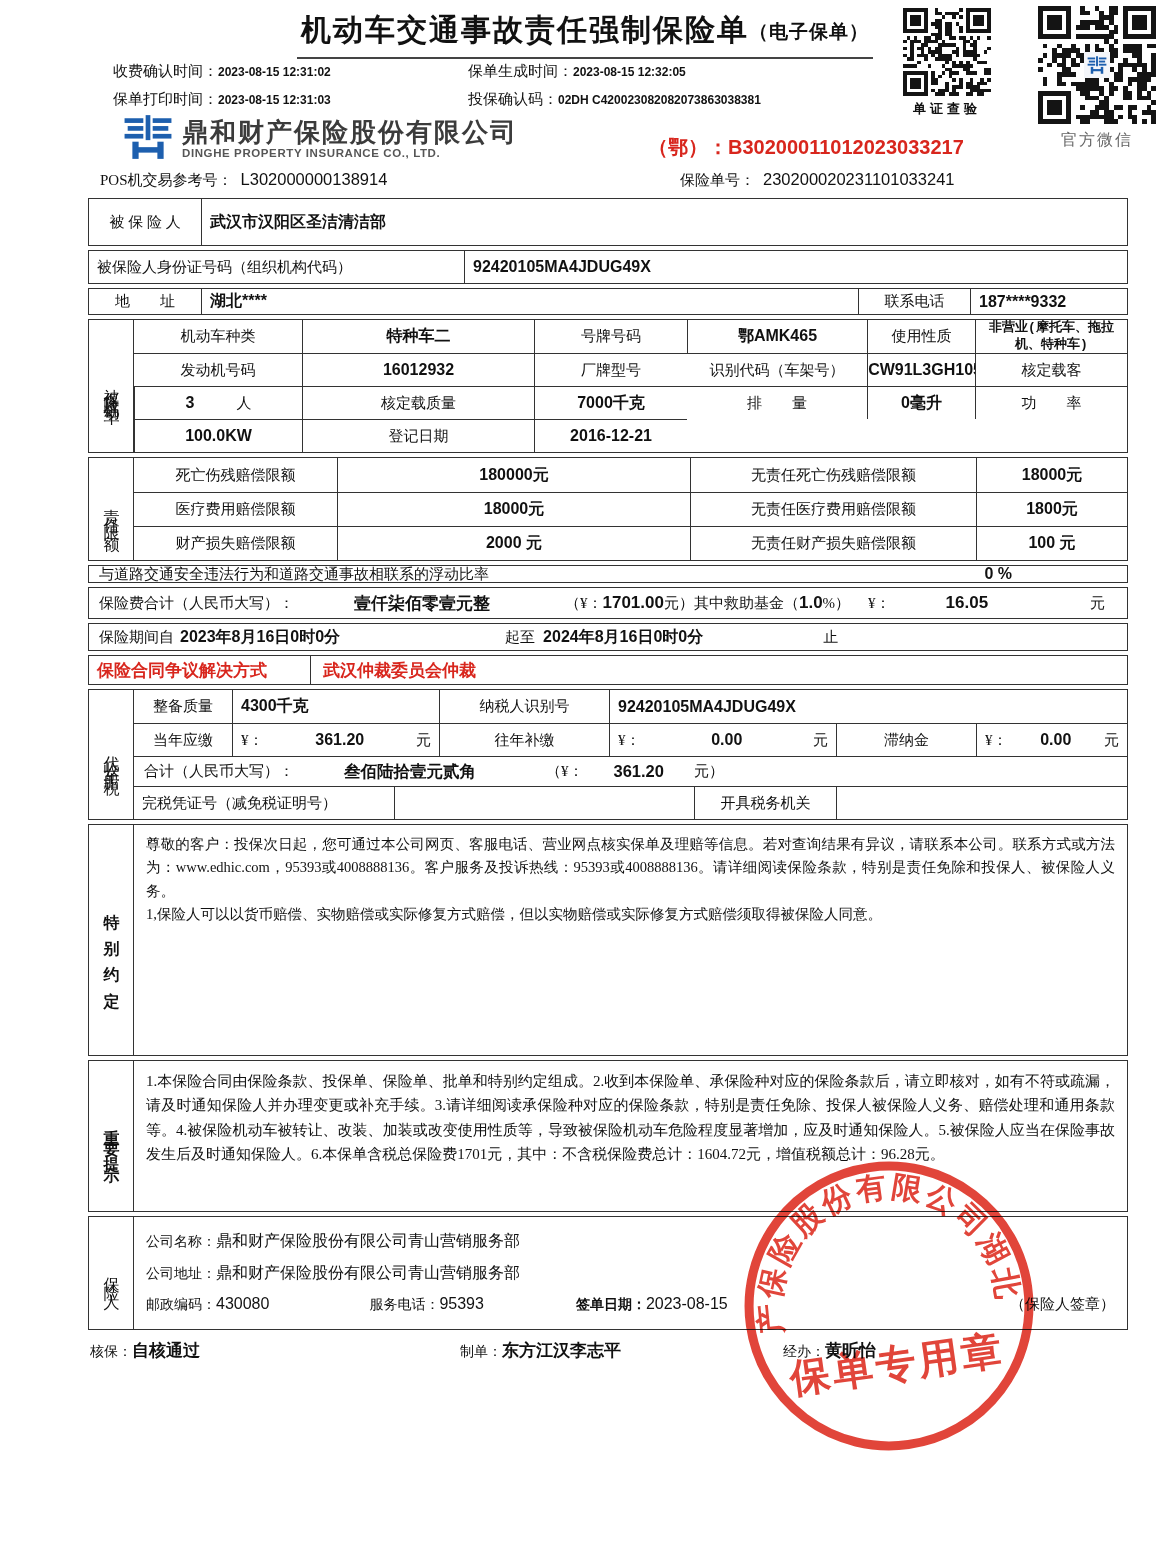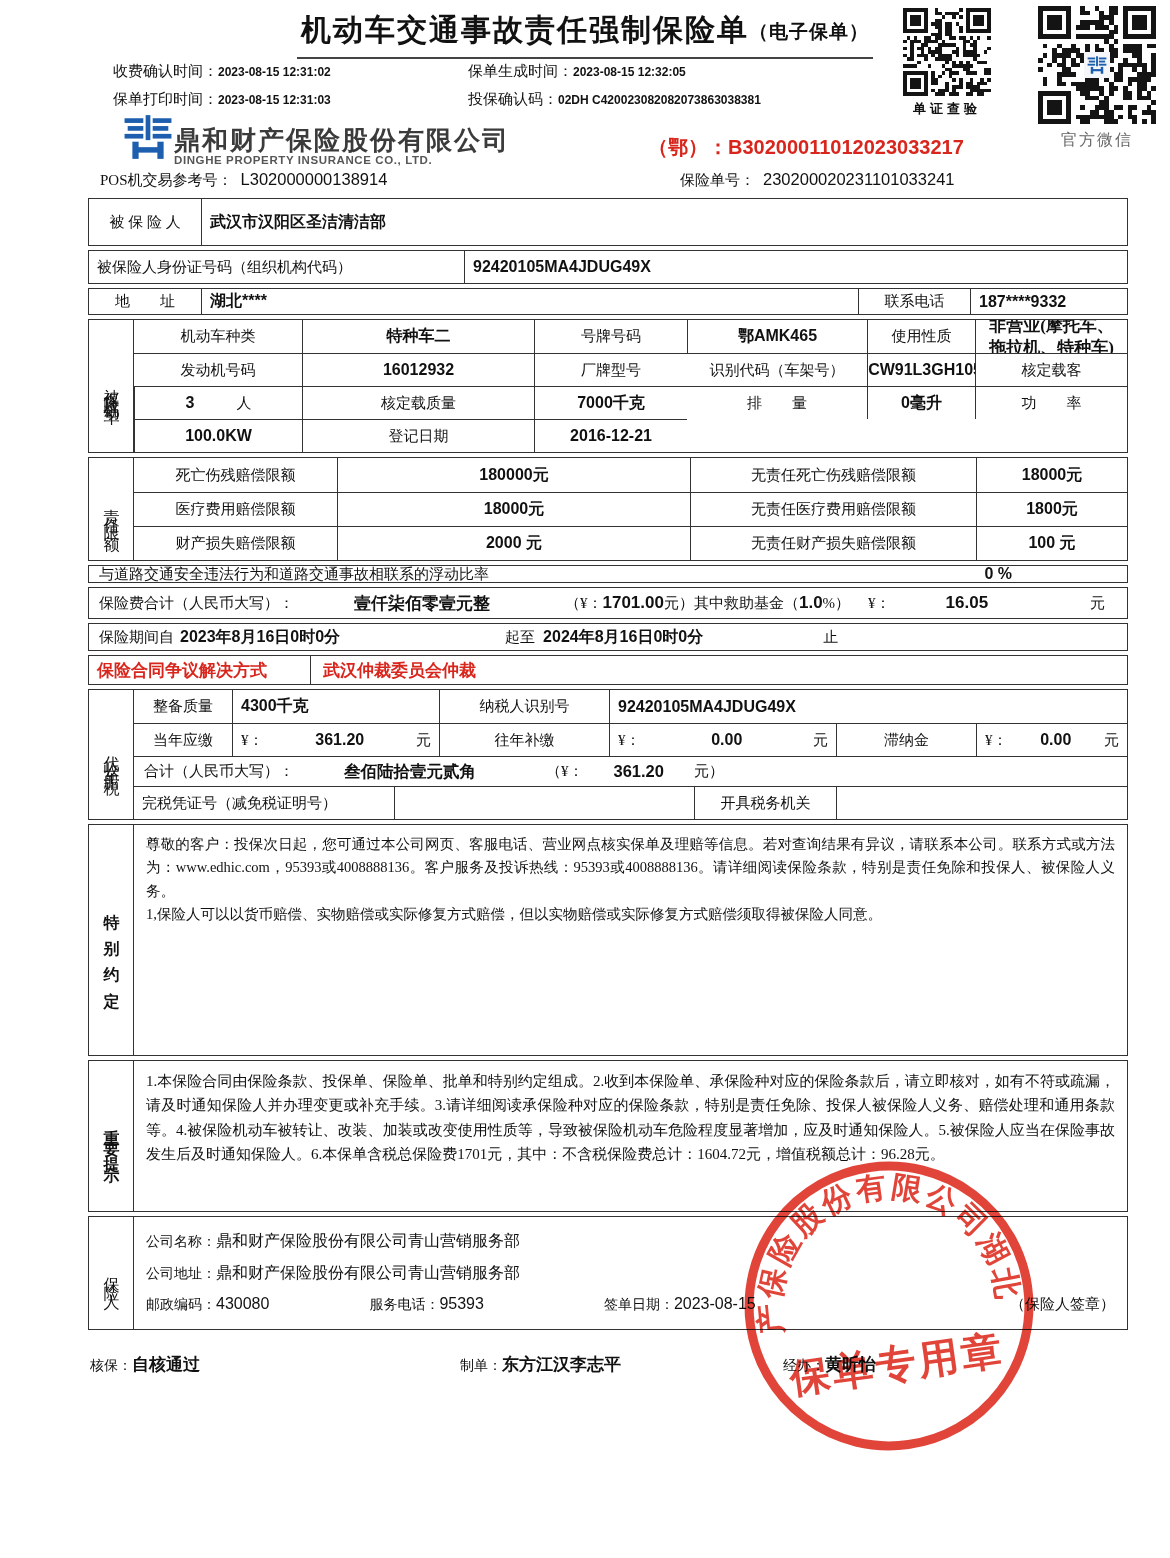--- a/index.html
+++ b/index.html
@@ -22,21 +22,21 @@
   .qr1 { top:8px; left:903px; width:88px; height:88px; }
   .qr2 { top:6px; left:1038px; width:118px; height:118px; }
   .qr-cap1 { position:absolute; top:100px; left:903px; width:88px; text-align:center;
              font-weight:bold; font-size:13px; letter-spacing:4px; }
   .qr-cap2 { position:absolute; top:130px; left:1038px; width:118px; text-align:center;
              font-size:16px; color:#666; letter-spacing:2px; }
   .qr-logo-box { position:absolute; left:50%; top:50%; width:26px; height:26px; margin:-13px 0 0 -13px;
                  background:#f4f6fa; display:flex; align-items:center; justify-content:center; }
   .qr-logo-box svg { width:20px; height:20px; }
 
-  .logo-row { position:absolute; top:112px; left:122px; display:flex; align-items:flex-end; gap:0; }
+  .logo-row { position:absolute; top:112px; left:122px; display:flex; align-items:center; gap:8px; }
   .logo-mark svg { width:52px; height:50px; }
   .company-cn { font-family:"Liberation Sans","DejaVu Sans",sans-serif; font-weight:bold;
                 font-size:26px; color:#3b3b3b; letter-spacing:2px; line-height:1.05; }
   .company-en { font-family:"Liberation Sans","DejaVu Sans",sans-serif; font-weight:bold;
                 font-size:11.5px; color:#565656; letter-spacing:0.6px; }
   .red-code { position:absolute; top:134px; left:648px; color:#d8261d; font-size:20px;
               font-family:"Liberation Sans","DejaVu Sans",sans-serif; font-weight:bold; }
   .pos-line { position:absolute; top:170px; left:100px; font-size:15px; }
   .policy-line { position:absolute; top:170px; left:680px; font-size:15px; }
   .pos-line .v, .policy-line .v { font-family:"Liberation Sans","DejaVu Sans",sans-serif;
@@ -56,21 +56,21 @@
   .vlab { width:45px; border-right:1px solid #333; display:flex; align-items:center; justify-content:center; }
   .vlab span { writing-mode:vertical-rl; text-orientation:upright; font-size:16px; }
   .money { justify-content:space-between; }
   .money .u { font-size:15px; font-family:"Liberation Serif",serif; font-weight:normal; }
 
   .s1 .c, .s2 .c { height:100%; }
   .s1 { height:48px; } .s1 .grid { grid-template-columns:112px 1fr; }
   .s2 { height:34px; } .s2 .grid { grid-template-columns:375px 1fr; }
   .s3 { height:27px; } .s3 .grid { grid-template-columns:112px 1fr 112px 157px; }
   .s4 .grid { grid-template-columns:168px 232px 153px 180px 108px 1fr; grid-auto-rows:33px; }
-  .usage-small { font-size:17px; line-height:1.25; font-family:Liberation Serif, serif; font-weight:bold; }
+  .usage-small { font-size:13px; line-height:1.25; font-family:Liberation Mono, monospace; font-weight:bold; }
   .s5 .grid { grid-template-columns:203px 353px 286px 1fr; grid-auto-rows:34px; }
   .s6 { height:18px; align-items:center; padding:0 10px; font-size:15px; }
   .s6 .fv { margin-left:auto; margin-right:105px; font-family:"Liberation Sans",sans-serif; font-weight:bold; font-size:16px; }
   .s7 { height:32px; align-items:center; padding:0 10px; font-size:15px; white-space:nowrap; }
   .s7 .big { font-family:"Liberation Sans",sans-serif; font-weight:bold; font-size:17px; }
   .s8 { height:28px; align-items:center; padding:0 10px; font-size:15px; }
   .s8 .big { font-family:"Liberation Sans",sans-serif; font-weight:bold; font-size:16px; }
   .s9 { height:30px; }
   .s9 .dl { width:222px; border-right:1px solid #333; display:flex; align-items:center; padding:0 8px;
             color:#d8261d; font-family:"Liberation Sans",sans-serif; font-weight:bold; font-size:17px; }
@@ -86,24 +86,24 @@
   .s11 { height:232px; } .s11 .vlab span { letter-spacing:26px; font-weight:bold; padding-top:26px; }
   .s12 { height:152px; } .s12 .vlab span { letter-spacing:13px; font-weight:bold; padding-top:13px; }
   .s13 { height:114px; } .s13 .vlab span { letter-spacing:9px; padding-top:9px; }
   .s4  .vlab span { letter-spacing:4px; padding-top:4px; }
   .s5  .vlab span { letter-spacing:9px; padding-top:9px; }
   .s10 .vlab span { letter-spacing:6px; padding-top:6px; }
   .longtext { flex:1; padding:8px 12px; font-size:14.5px; line-height:1.62; text-align:justify; }
   .ins-body { flex:1; display:flex; flex-direction:column; justify-content:space-around; padding:8px 12px 10px 12px; }
   .ins-line { display:flex; align-items:baseline; font-size:14px; }
   .ins-line .v { font-family:"Liberation Sans",sans-serif; font-weight:normal; font-size:16px; }
-  .gap1 { margin-left:100px; } .gap2 { margin-left:120px; } .push { margin-left:auto; }
+  .gap1 { margin-left:100px; } .gap2 { margin-left:92px;font-weight:bold; } .push { margin-left:auto; }
 
   .footer { position:relative; margin-top:9px; height:30px; font-size:14px; }
-  .footer .fi { position:absolute; top:14px; white-space:nowrap; }
+  .footer .fi { position:absolute; top:0; white-space:nowrap; }
   .footer .v { font-family:"Liberation Sans",sans-serif; font-weight:bold; font-size:17px; }
   .f1 { left:2px; } .f2 { left:372px; } .f3 { left:695px; }
 
   .stamp { position:absolute; top:1155px; left:738px; width:302px; height:302px;
            opacity:0.88; mix-blend-mode:multiply; transform:rotate(-8deg); pointer-events:none; }
 
   .seats-cell { display:flex; justify-content:center; gap:42px; }
 </style>
 </head>
 <body>

